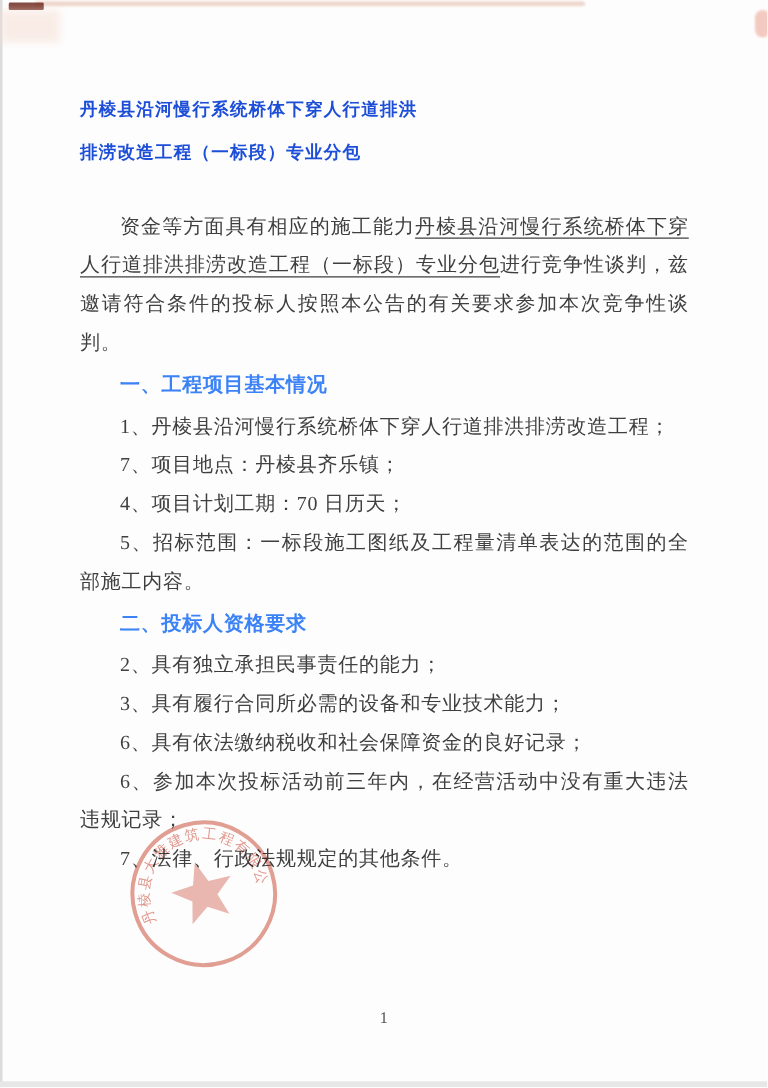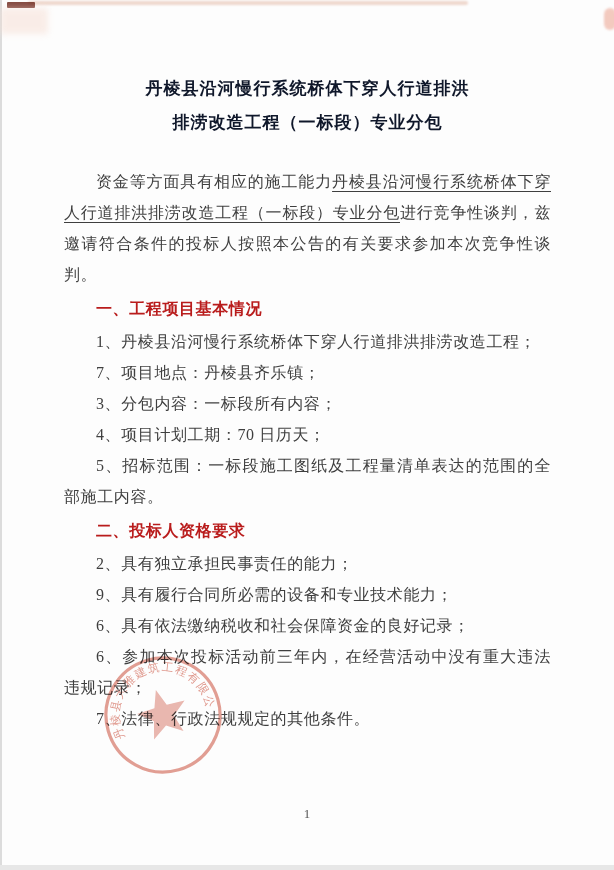--- a/index.html
+++ b/index.html
@@ -15,39 +15,38 @@
   .edge-left{position:absolute;left:0;top:0;width:2px;height:870px;background:#dcdcdc;}
   .edge-bottom{position:absolute;left:0;bottom:0;width:614px;height:5px;background:#e7e7e7;}
   .streak-top{position:absolute;left:28px;top:1px;width:440px;height:4px;background:#e3b9a6;opacity:.55;border-radius:2px;filter:blur(1px);}
   .blot-topleft{position:absolute;left:7px;top:2px;width:28px;height:6px;background:#6e2a20;opacity:.85;border-radius:1px;}
   .wash-topleft{position:absolute;left:0;top:8px;width:48px;height:26px;background:#f6ddd2;opacity:.5;filter:blur(3px);}
   .blob-topright{position:absolute;right:-2px;top:8px;width:12px;height:22px;background:#efb5a6;opacity:.7;border-radius:6px;filter:blur(1px);}
 
   .content{position:absolute;left:64px;top:72px;width:487px;}
 
   .doc-title{
-    text-align:center;
     font-weight:bold;
-    color:#0f172a;
-    font-size:17px;
+    color:#1d4ed8;
+    font-size:14px;
     line-height:34px;
     letter-spacing:1px;
     margin:0 0 26px 0;
   }
   .doc-title div{white-space:nowrap;}
 
   p.bline{
     margin:0;
     font-size:16px;
     line-height:31px;
     letter-spacing:0.6px;
     text-align:justify;
     text-indent:2em;
   }
-  p.heading{font-weight:bold;color:#b91c1c;margin-top:3px;margin-bottom:2px;}
+  p.heading{font-weight:bold;color:#3b82f6;margin-top:3px;margin-bottom:2px;}
   .u{text-decoration:underline;text-underline-offset:4px;text-decoration-thickness:1px;}
   .b{font-weight:bold;color:#323232;}
 
   .page-number{
     position:absolute;left:0;top:806px;width:614px;
     text-align:center;font-size:13px;color:#555;
     font-family:"Liberation Serif","DejaVu Serif",serif;
   }
 
   .seal{
@@ -75,29 +74,28 @@
       <div>丹棱县沿河慢行系统桥体下穿人行道排洪</div>
       <div>排涝改造工程（一标段）专业分包</div>
     </h1>
 
     <p class="bline"><span>资金等方面具有相应的施工能力</span><span class="u">丹棱县沿河慢行系统桥体下穿人行道排洪排涝改造工程（一标段）专业分包</span><span>进行竞争性谈判，兹邀请符合条件的投标人按照本公告的有关要求参加本次竞争性谈判。</span></p>
 
     <p class="bline heading">一、工程项目基本情况</p>
 
     <p class="bline">1、丹棱县沿河慢行系统桥体下穿人行道排洪排涝改造工程；</p>
     <p class="bline">7、项目地点：丹棱县齐乐镇；</p>
-    <p class="bline">3、分包内容：一标段所有内容；</p>
     <p class="bline">4、项目计划工期：70 日历天；</p>
     <p class="bline">5、招标范围：一标段施工图纸及工程量清单表达的范围的全部施工内容。</p>
 
     <p class="bline heading">二、投标人资格要求</p>
 
 
     <p class="bline">2、具有独立承担民事责任的能力；</p>
-    <p class="bline">9、具有履行合同所必需的设备和专业技术能力；</p>
+    <p class="bline">3、具有履行合同所必需的设备和专业技术能力；</p>
     <p class="bline">6、具有依法缴纳税收和社会保障资金的良好记录；</p>
     <p class="bline">6、参加本次投标活动前三年内，在经营活动中没有重大违法违规记录；</p>
     <p class="bline">7、法律、行政法规规定的其他条件。</p>
 
   </div>
 
   <div class="seal">
     <svg width="130" height="130" viewBox="-65 -65 130 130">
       <circle cx="0" cy="0" r="57" fill="none" stroke="#cf5a47" stroke-width="3.2" opacity="0.75"></circle>
       <path d="M 0,-26 L 6.4,-8.8 L 24.7,-8 L 10.4,3.4 L 15.3,21 L 0,10.9 L -15.3,21 L -10.4,3.4 L -24.7,-8 L -6.4,-8.8 Z" fill="#cf5a47" opacity="0.55"></path>

